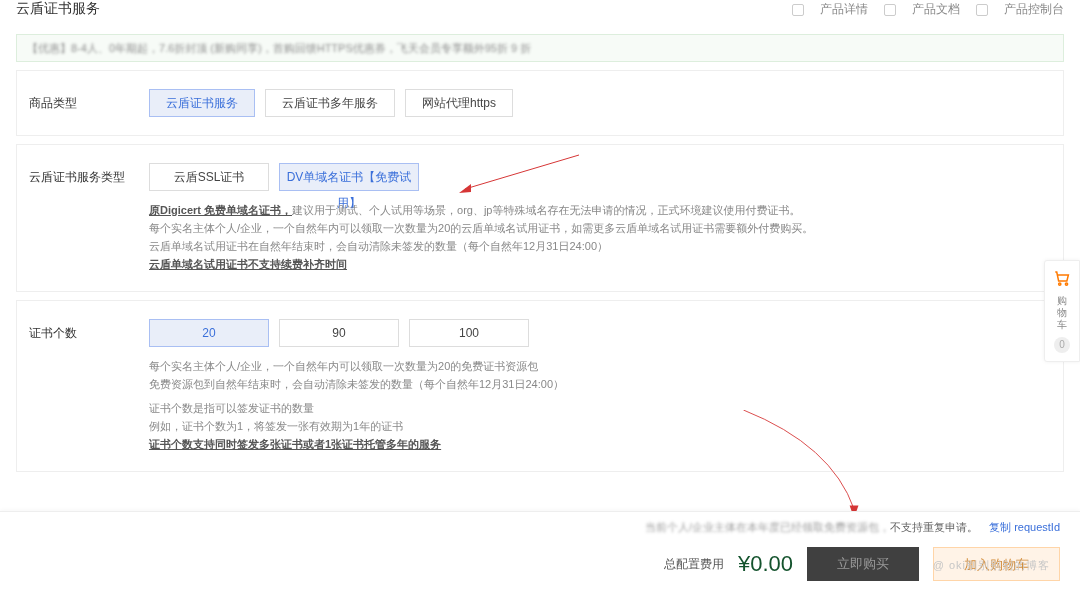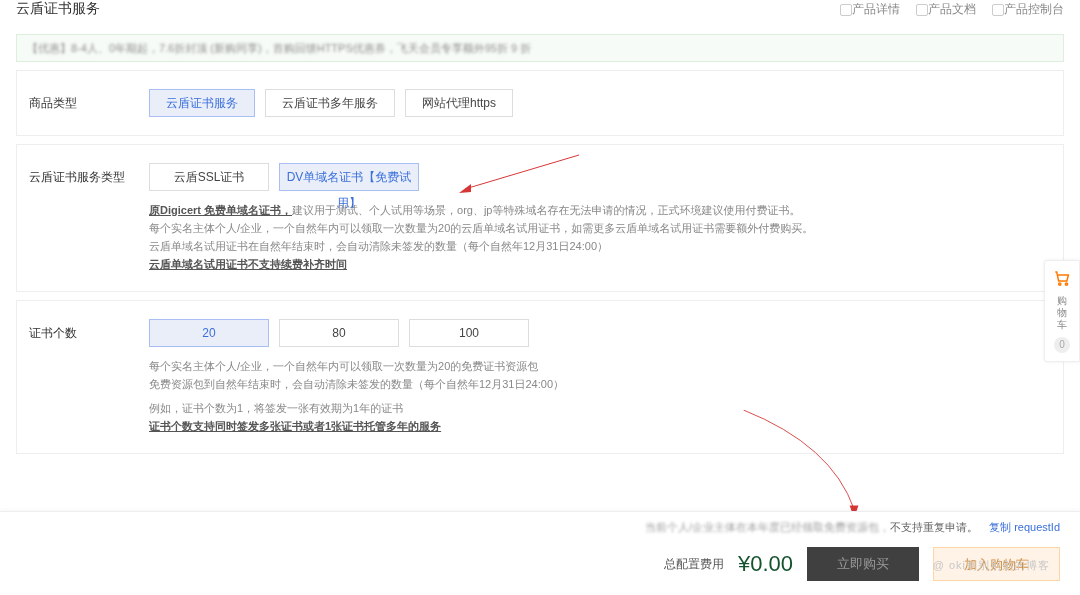--- a/index.html
+++ b/index.html
@@ -25,21 +25,21 @@
     }
     .toplinks {
       display: flex;
       gap: 16px;
       color: #888;
       font-size: 12px;
     }
     .toplinks span {
       display: inline-flex;
       align-items: center;
-      gap: 0;
+      gap: 16px;
       cursor: pointer;
     }
     .toplinks .ic {
       width: 12px; height: 12px;
       border: 1px solid #ccc;
       border-radius: 2px;
       display: inline-block;
     }
     .panel {
       border: 1px solid #eee;
@@ -248,27 +248,28 @@
     </div>
   </div>
 </div>
 
 <div class="panel">
   <div class="cfg-row">
     <div class="cfg-label">证书个数</div>
     <div class="cfg-body">
       <div class="opts">
         <div class="opt w120 active">20</div>
-        <div class="opt w120">80</div>
+        <div class="opt w120">90</div>
         <div class="opt w120">100</div>
       </div>
       <div class="desc">
         <div>每个实名主体个人/企业，一个自然年内可以领取一次数量为20的免费证书资源包</div>
         <div>免费资源包到自然年结束时，会自动清除未签发的数量（每个自然年12月31日24:00）</div>
         <div style="height:6px;"></div>
+        <div>证书个数是指可以签发证书的数量</div>
         <div>例如，证书个数为1，将签发一张有效期为1年的证书</div>
         <div><strong>证书个数支持同时签发多张证书或者1张证书托管多年的服务</strong></div>
       </div>
     </div>
   </div>
 </div>
 
 <div class="float-cart">
   <div class="csvg">
     <svg width="18" height="18" viewBox="0 0 24 24" fill="none" stroke="#ff7a00" stroke-width="2">

